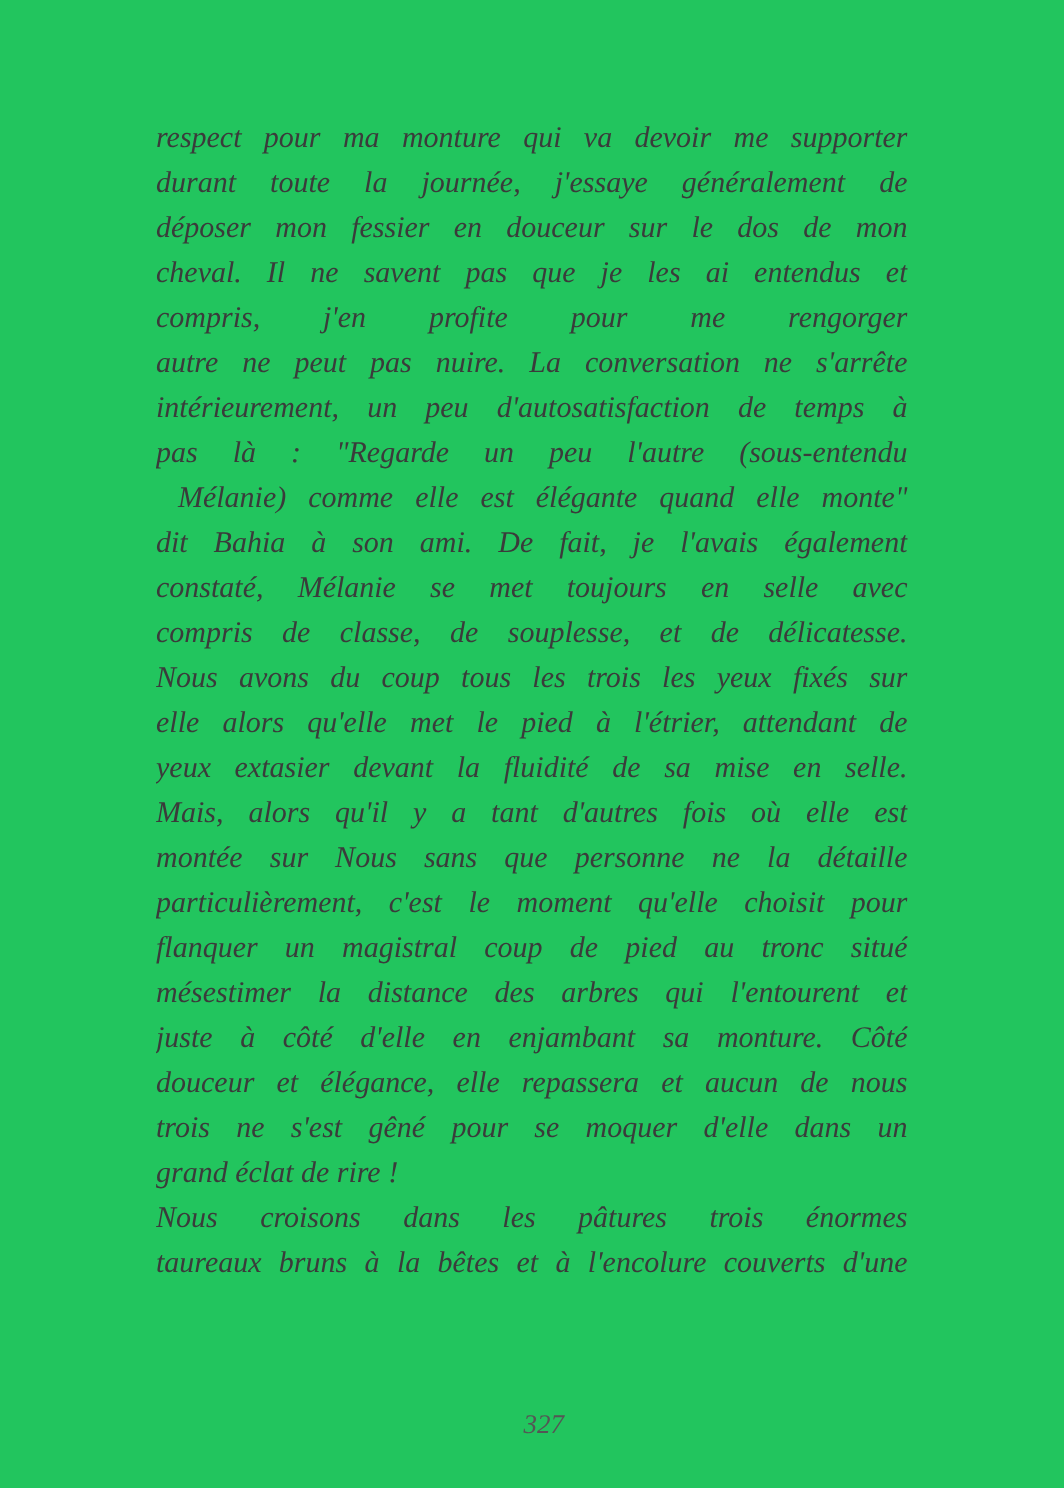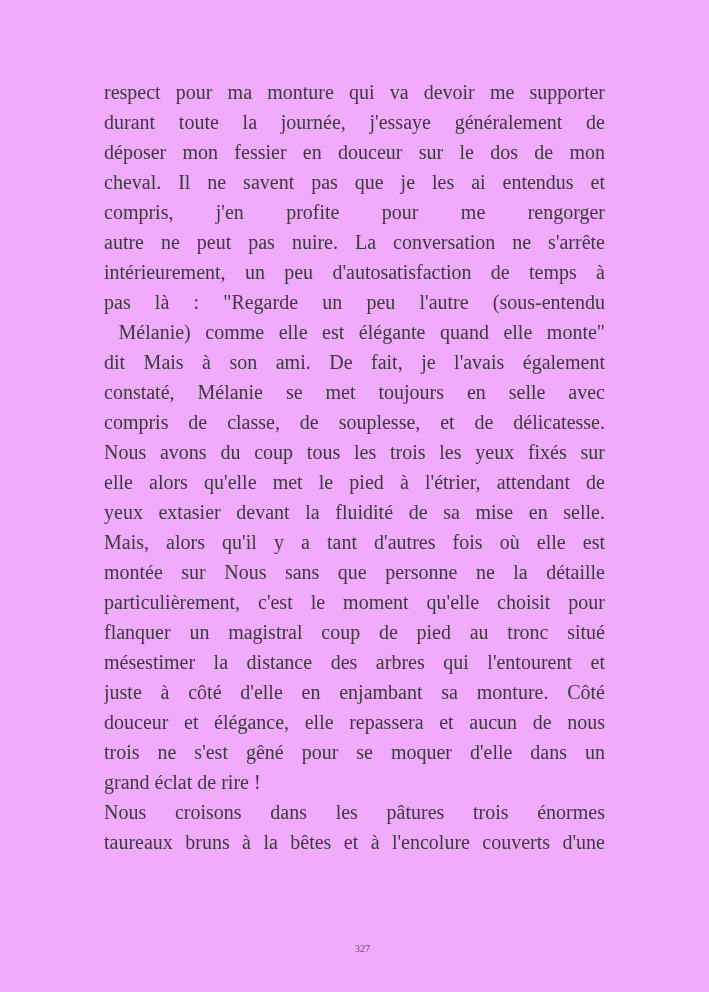--- a/index.html
+++ b/index.html
@@ -4,23 +4,24 @@
 <style>
   html, body {
     margin: 0;
     padding: 0;
     background: #ffffff;
   }
   .page {
     position: relative;
     width: 709px;
     height: 992px;
-    background: #f0abfc;
+    background: #22c55e;
     overflow: hidden;
     font-family: "Liberation Serif", "DejaVu Serif", serif;
+    font-style: italic;
   }
   .text-block {
     position: absolute;
     left: 104px;
     top: 77px;
     width: 501px;
     color: #3b3b3b;
     font-size: 20px;
     line-height: 30px;
   }
@@ -34,41 +35,41 @@
   }
   .line.last {
     text-align-last: left;
   }
   .page-number {
     position: absolute;
     left: 16px;
     right: 0;
     top: 941px;
     text-align: center;
-    font-size: 10px;
+    font-size: 18px;
     line-height: 16px;
     color: #555555;
   }
 </style>
 </head>
 <body>
 
 <main class="page">
   <section class="text-block">
       <div class="paragraph">
         <div class="line">respect pour ma monture qui va devoir me supporter</div>
         <div class="line">durant toute la journée, j'essaye généralement de</div>
         <div class="line">déposer mon fessier en douceur sur le dos de mon</div>
         <div class="line">cheval. Il ne savent pas que je les ai entendus et</div>
         <div class="line">compris, j'en profite pour me rengorger</div>
         <div class="line">autre ne peut pas nuire. La conversation ne s'arrête</div>
         <div class="line">intérieurement, un peu d'autosatisfaction de temps à</div>
         <div class="line">pas là : "Regarde un peu l'autre (sous-entendu</div>
         <div class="line">&nbsp;Mélanie) comme elle est élégante quand elle monte"</div>
-        <div class="line">dit Mais à son ami. De fait, je l'avais également</div>
+        <div class="line">dit Bahia à son ami. De fait, je l'avais également</div>
         <div class="line">constaté, Mélanie se met toujours en selle avec</div>
         <div class="line">compris de classe, de souplesse, et de délicatesse.</div>
         <div class="line">Nous avons du coup tous les trois les yeux fixés sur</div>
         <div class="line">elle alors qu'elle met le pied à l'étrier, attendant de</div>
         <div class="line">yeux extasier devant la fluidité de sa mise en selle.</div>
         <div class="line">Mais, alors qu'il y a tant d'autres fois où elle est</div>
         <div class="line">montée sur Nous sans que personne ne la détaille</div>
         <div class="line">particulièrement, c'est le moment qu'elle choisit pour</div>
         <div class="line">flanquer un magistral coup de pied au tronc situé</div>
         <div class="line">mésestimer la distance des arbres qui l'entourent et</div>

